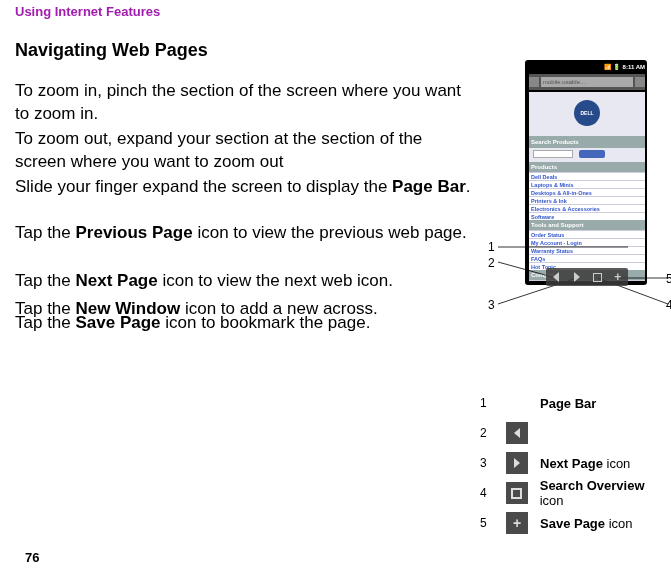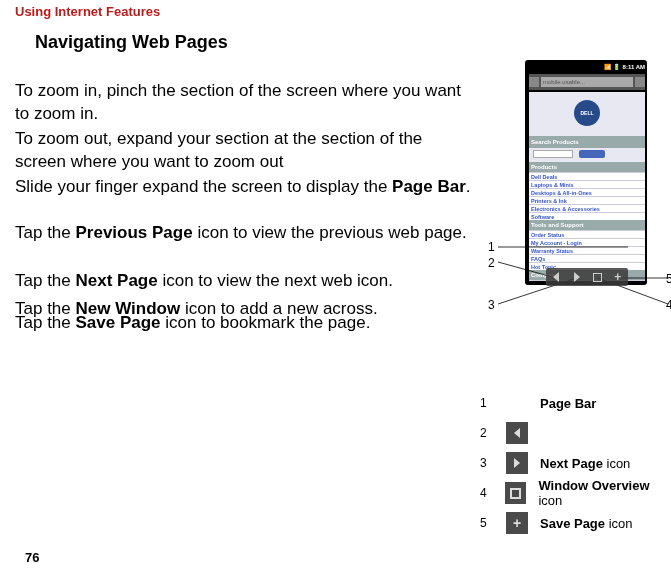--- a/index.html
+++ b/index.html
@@ -10,29 +10,28 @@
     position: relative;
     background: #fff;
     color: #000;
   }
   .header {
     position: absolute;
     top: 4px;
     left: 15px;
     font-size: 13px;
     font-weight: bold;
-    color: #b91c1c;
+    color: #a21caf;
   }
   .title {
     position: absolute;
-    top: 32px;
+    top: 40px;
     left: 15px;
     font-size: 18px;
     font-weight: bold;
-    margin-left: 20px;
   }
   .body-text {
     position: absolute;
     left: 15px;
     width: 460px;
     font-size: 17px;
     line-height: 1.35;
   }
   .bold { font-weight: bold; }
   .page-num {
@@ -217,21 +216,21 @@
     <span class="legend-icon">
         <div class="ico-next"></div>
       </span>
     <span><span class="bold">Next Page</span><span> icon</span></span>
   </div>
   <div class="legend-row">
     <span class="legend-num">4</span>
     <span class="legend-icon">
         <div class="ico-win"></div>
       </span>
-    <span><span class="bold">Window Overview</span><span> icon</span></span>
+    <span><span class="bold">Search Overview</span><span> icon</span></span>
   </div>
   <div class="legend-row">
     <span class="legend-num">5</span>
     <span class="legend-icon">
         <div class="ico-save">+</div>
       </span>
     <span><span class="bold">Save Page</span><span> icon</span></span>
   </div>
 </div>
 

